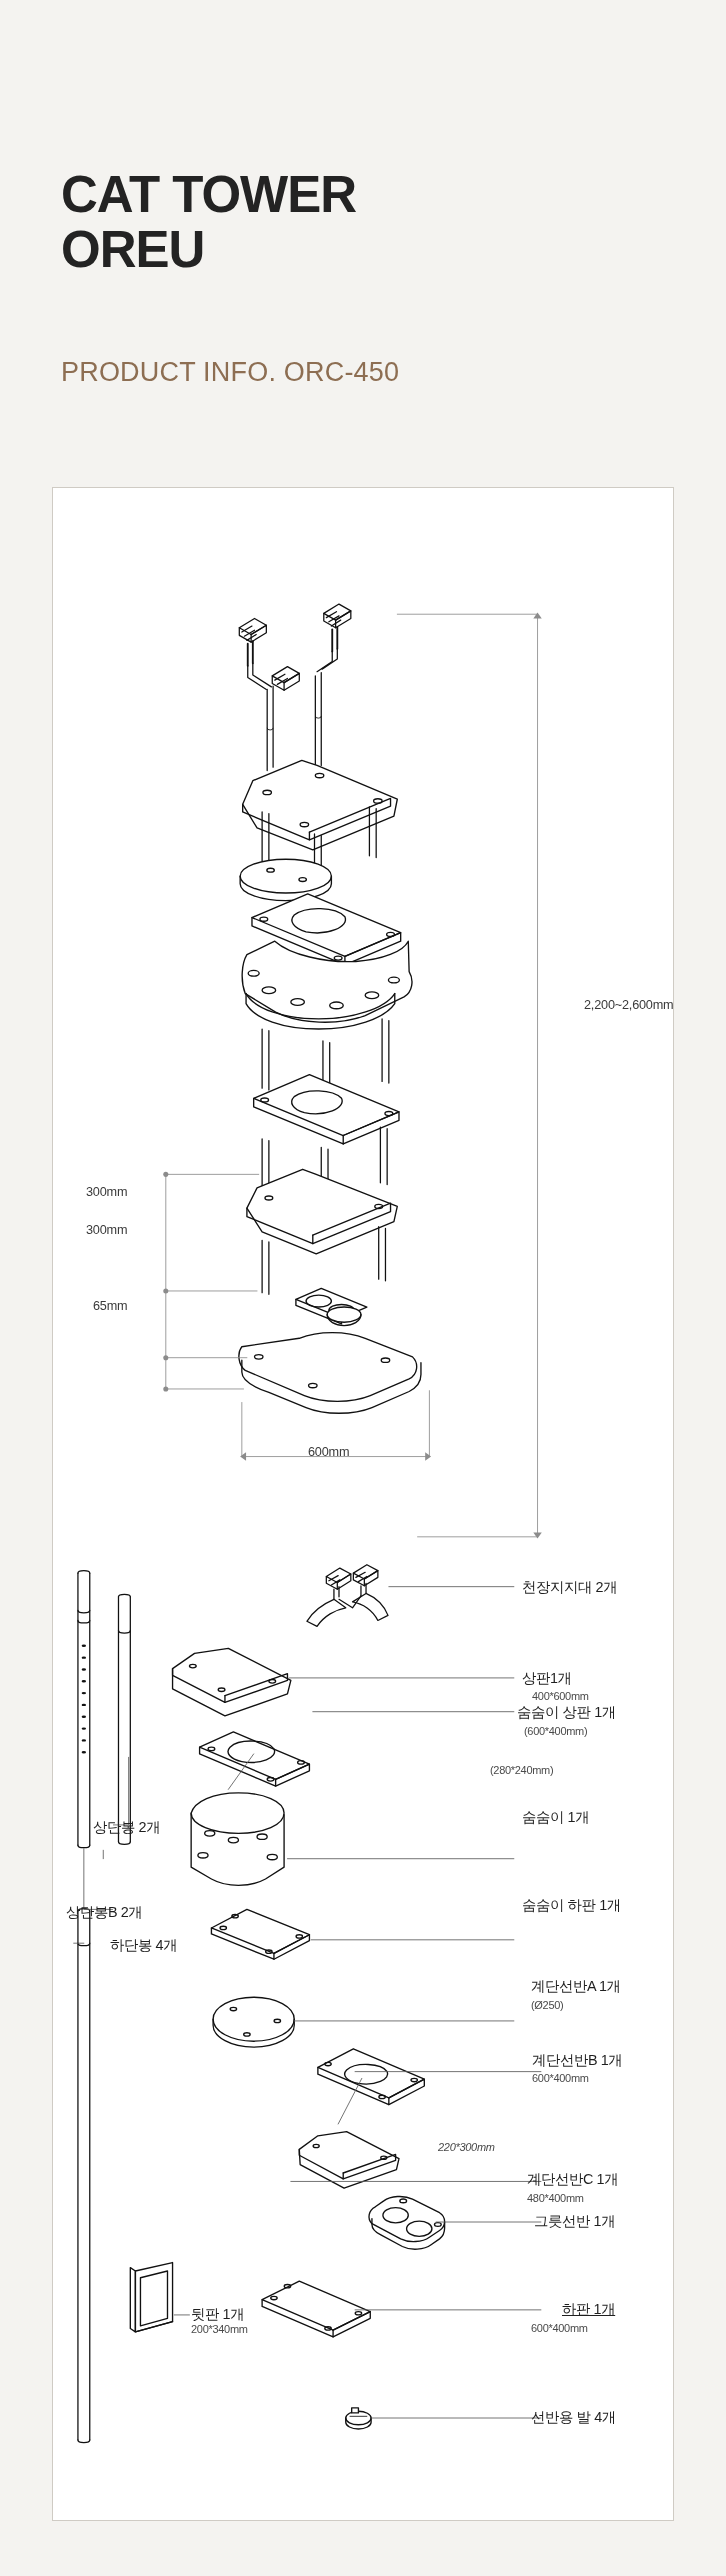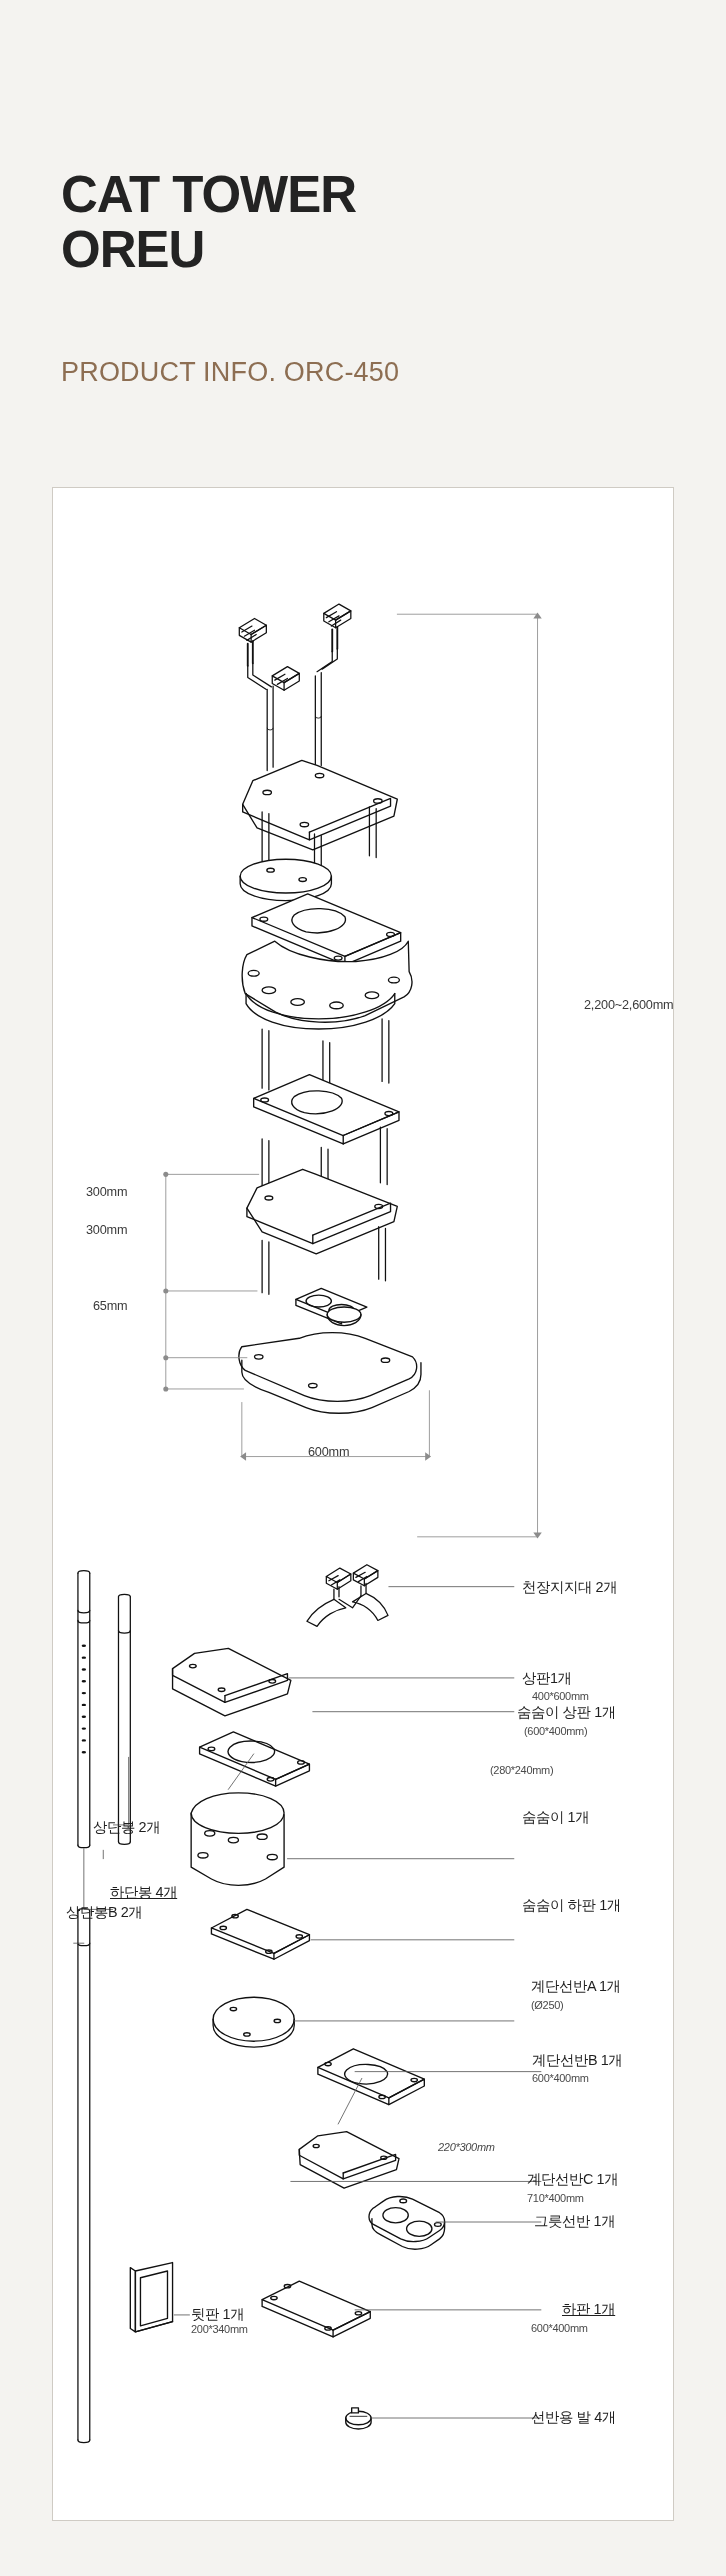--- a/index.html
+++ b/index.html
@@ -336,21 +336,21 @@
 </svg>
 
 <div class="dim" style="left:536px; top:998px;margin-left:48px;">2,200~2,600mm</div>
 <div class="dim" style="left:86px; top:1185px;">300mm</div>
 <div class="dim" style="left:86px; top:1223px;">300mm</div>
 <div class="dim" style="left:93px; top:1299px;">65mm</div>
 <div class="dim" style="left:308px; top:1445px;">600mm</div>
 
 <div class="part-label" style="left:93px; top:1818px;">상단봉 2개</div>
 <div class="part-label" style="left:66px; top:1903px;">상단봉B 2개</div>
-<div class="part-label" style="left:110px; top:1883px;text-decoration:underline;">하단봉 4개</div>
+<div class="part-label" style="left:110px; top:1936px;">하단봉 4개</div>
 <div class="part-label" style="left:191px; top:2305px;">뒷판 1개</div>
 <div class="part-sub" style="left:191px; top:2323px;">200*340mm</div>
 
 <div class="part-label" style="left:522px; top:1578px;">천장지지대 2개</div>
 
 <div class="part-label" style="left:522px; top:1669px;">상판1개</div>
 <div class="part-sub" style="left:532px; top:1690px;">400*600mm</div>
 
 <div class="part-label" style="left:517px; top:1703px;">숨숨이 상판 1개</div>
 <div class="part-sub" style="left:524px; top:1725px;">(600*400mm)</div>
@@ -361,21 +361,21 @@
 <div class="part-label" style="left:522px; top:1896px;">숨숨이 하판 1개</div>
 
 <div class="part-label" style="left:531px; top:1977px;">계단선반A 1개</div>
 <div class="part-sub" style="left:531px; top:1999px;">(Ø250)</div>
 
 <div class="part-label" style="left:532px; top:2051px;">계단선반B 1개</div>
 <div class="part-sub" style="left:532px; top:2072px;">600*400mm</div>
 <div class="part-sub" style="left:438px; top:2141px;font-style:italic;">220*300mm</div>
 
 <div class="part-label" style="left:527px; top:2170px;">계단선반C 1개</div>
-<div class="part-sub" style="left:527px; top:2192px;">710*400mm</div>
+<div class="part-sub" style="left:527px; top:2192px;">480*400mm</div>
 
 <div class="part-label" style="left:534px; top:2212px;">그릇선반 1개</div>
 
 <div class="part-label" style="left:562px; top:2300px;text-decoration:underline;">하판 1개</div>
 <div class="part-sub" style="left:531px; top:2322px;">600*400mm</div>
 
 <div class="part-label" style="left:531px; top:2408px;">선반용 발 4개</div>
 
 
 </body></html>

